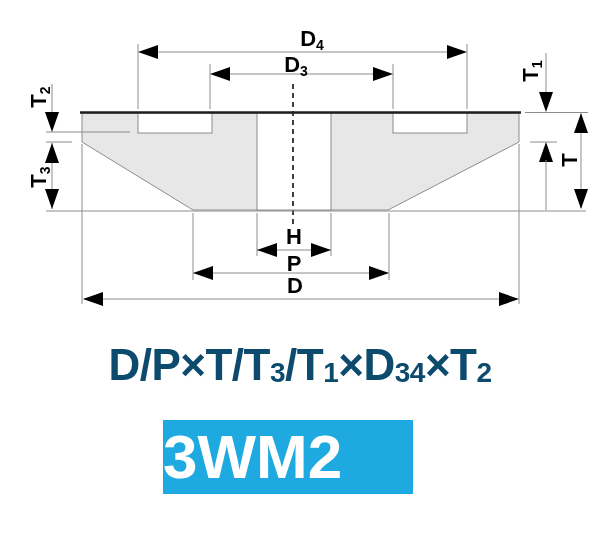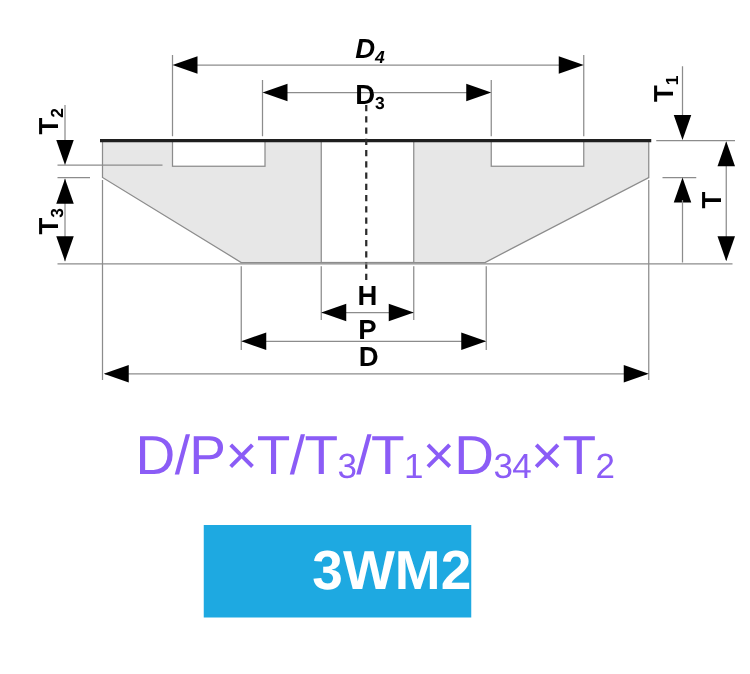--- a/index.html
+++ b/index.html
@@ -29,35 +29,35 @@
     transform:translateY(4px);
   }
   .dim-label.rot{
     transform:translate(-50%,-50%) rotate(-90deg);
   }
 
   
   .formula{
     position:absolute;left:0;top:343px;width:600px;
     display:flex;justify-content:center;align-items:flex-start;
-    font-weight:normal;color:#8b5cf6;
+    font-weight:bold;color:#0c4a6e;
     font-size:44px;line-height:1;
     letter-spacing:-0.5px;
   }
   .formula .fbase{white-space:pre;display:inline-block;}
   .formula .fsub{
     display:inline-block;font-size:28px;line-height:1;
     transform:translateY(16px);
   }
 
   
   .badge{
-    position:absolute;left:163px;top:420px;width:214px;height:74px;
-    display:flex;align-items:center;justify-content:flex-end;
-    font-weight:bold;font-size:44px;line-height:1;
+    position:absolute;left:163px;top:420px;width:250px;height:74px;
+    display:flex;align-items:center;justify-content:flex-start;
+    font-weight:bold;font-size:62px;line-height:1;
     letter-spacing:0px;
   }
 </style>
 </head>
 <body>
 
 <div class="stage">
 
   <svg width="600" height="335" viewBox="0 0 600 335">
 
@@ -135,24 +135,24 @@
 
     <g>
       <line class="thin" x1="82" y1="144" x2="82" y2="304"></line>
       <line class="thin" x1="519" y1="144" x2="519" y2="304"></line>
       <line class="thin" x1="84" y1="299" x2="517" y2="299"></line>
       <path class="arrow" d="M83,299 L103,292 L103,306 Z"></path>
       <path class="arrow" d="M519,299 L499,292 L499,306 Z"></path>
     </g>
   </svg>
 
-  <div class="dim-label" style="left:296px;top:28px;font-style:italic;">
+  <div class="dim-label" style="left:312px;top:28px;">
     <span>D</span><span class="sub">4</span>
   </div>
-  <div class="dim-label" style="left:296px;top:65px;">
+  <div class="dim-label" style="left:296px;top:54px;">
     <span>D</span><span class="sub">3</span>
   </div>
   <div class="dim-label rot" style="left:531px;top:71px;">
     <span>T</span><span class="sub">1</span>
   </div>
   <div class="dim-label rot" style="left:39px;top:97px;">
     <span>T</span><span class="sub">2</span>
   </div>
   <div class="dim-label rot" style="left:39px;top:177px;">
     <span>T</span><span class="sub">3</span>

